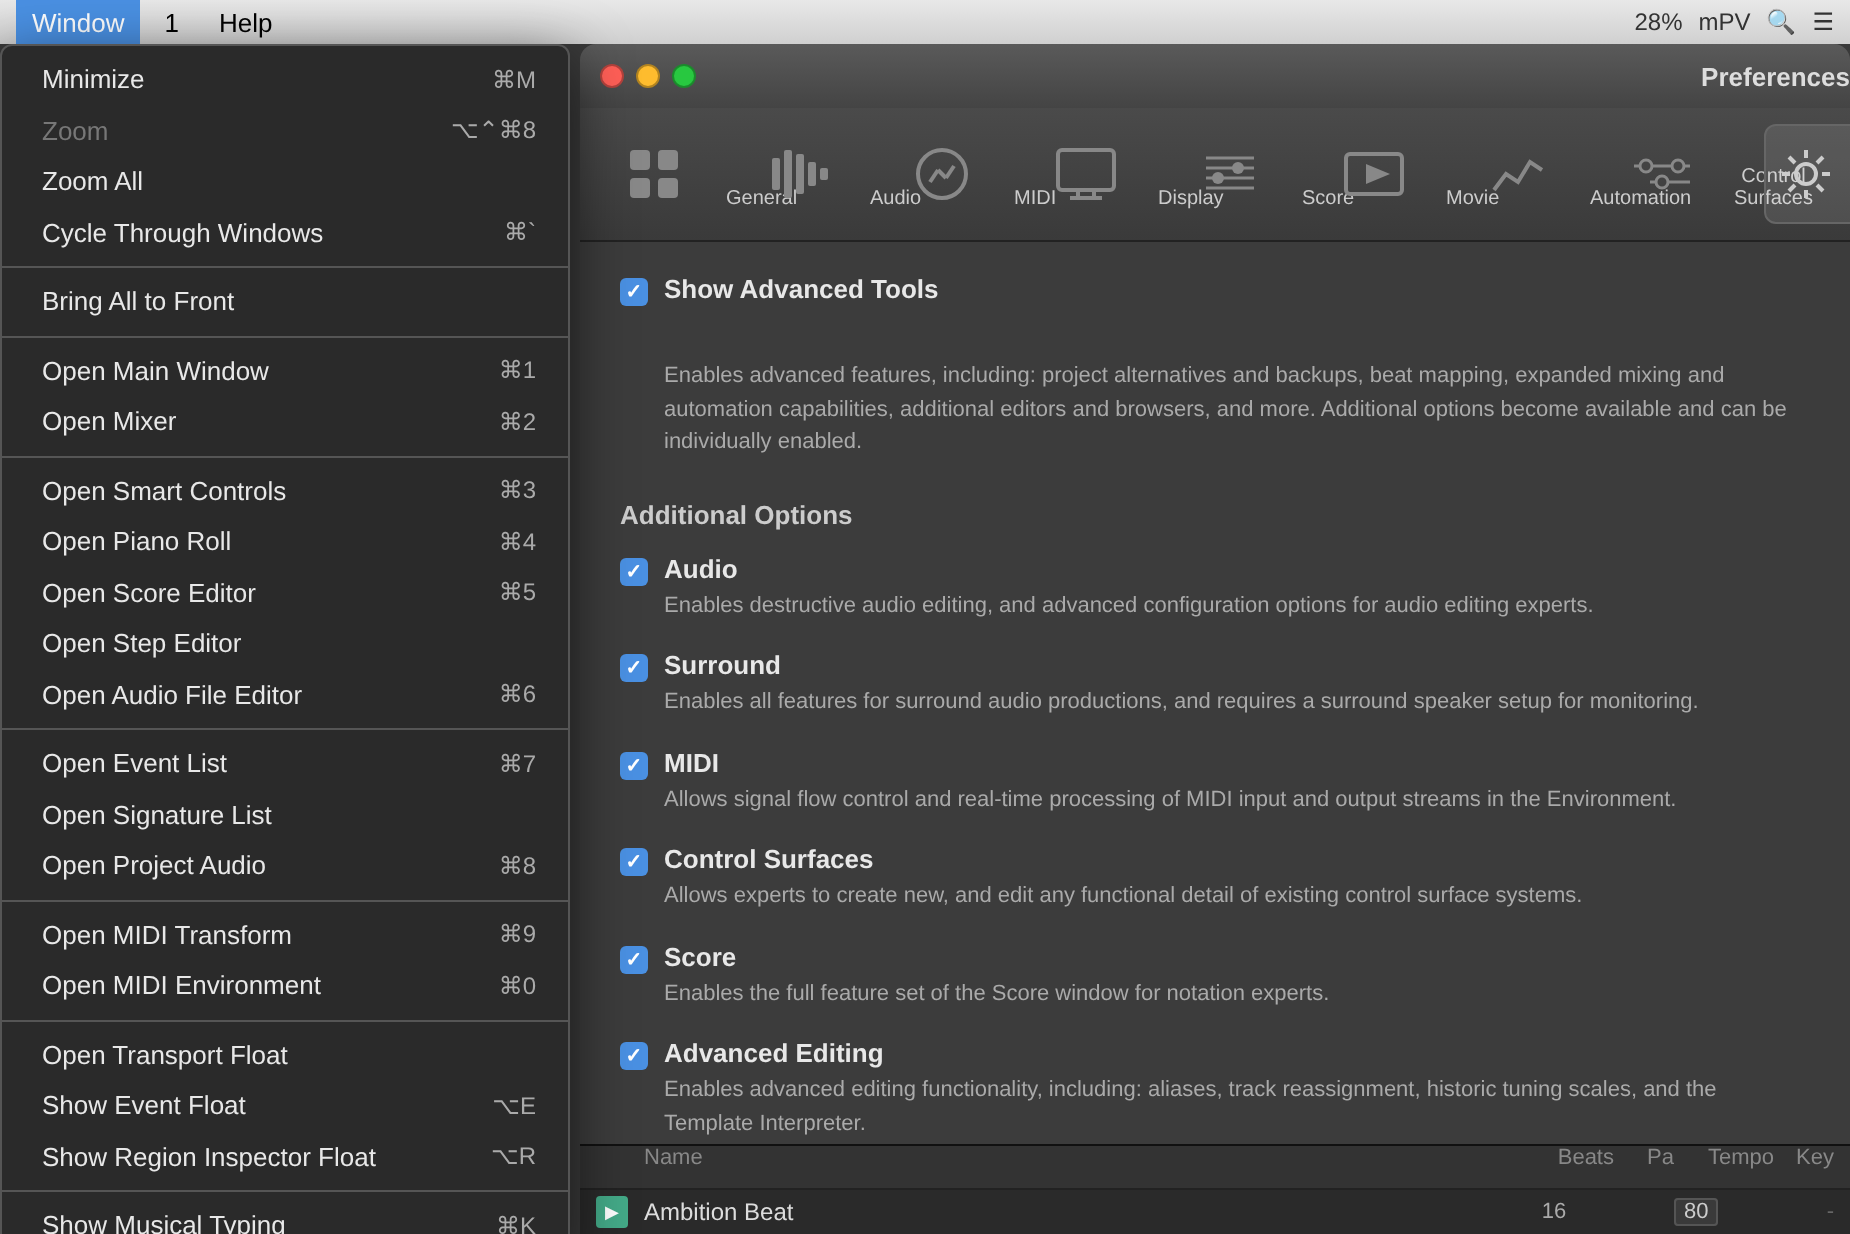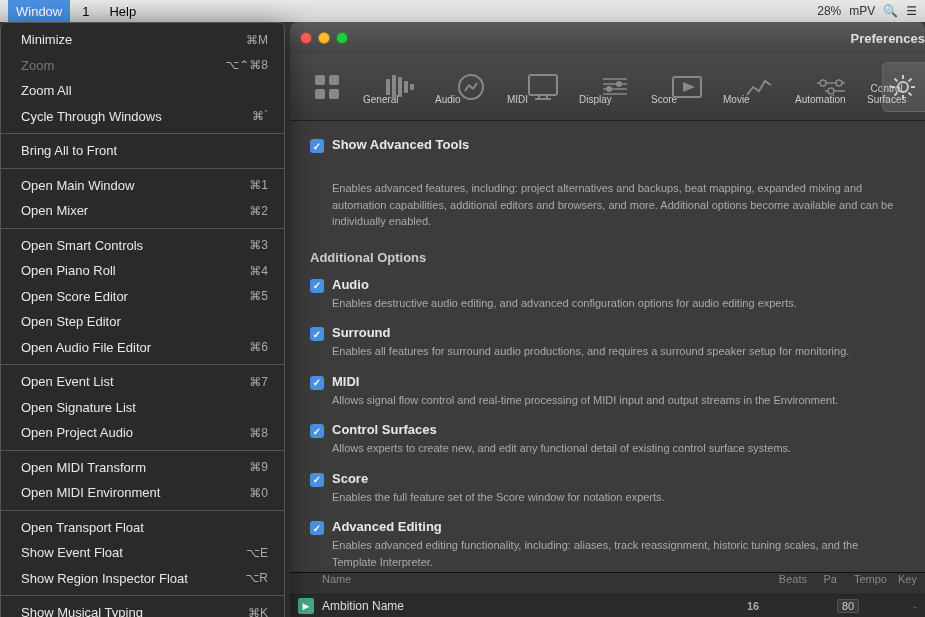--- a/index.html
+++ b/index.html
@@ -258,21 +258,21 @@
     }
     .track-icon {
       width: 16px; height: 16px;
       background: #4a8; border-radius: 2px;
       margin-right: 8px;
       display: flex; align-items: center; justify-content: center;
       font-size: 9px; color: #fff;
     }
     .track-name { flex: 1; font-size: 12px; color: #ddd; }
     .track-val { font-size: 11px; color: #aaa; }
-    .track-val.beats { width: 60px; text-align: left; font-weight: bold; }
+    .track-val.beats { width: 60px; text-align: center; }
     .track-val.pa { width: 30px; text-align: right; }
     .track-val.tempo { width: 50px; text-align: left; }
     .track-val.key { width: 30px; text-align: right; }
     .track-tempo-badge {
       background: #3a3a3a;
       border: 1px solid #555;
       border-radius: 2px;
       padding: 0 4px;
       font-size: 11px;
       color: #ccc;
@@ -590,21 +590,21 @@
 <div class="bottom-area">
   <div class="track-header-row">
     <span class="track-col name">Name</span>
     <span class="track-col beats">Beats</span>
     <span class="track-col pa">Pa</span>
     <span class="track-col tempo">Tempo</span>
     <span class="track-col key">Key</span>
   </div>
   <div class="track-row">
     <div class="track-icon">▶</div>
-    <span class="track-name">Ambition Name</span>
+    <span class="track-name">Ambition Beat</span>
     <span class="track-val beats">16</span>
     <span class="track-val pa"></span>
     <span class="track-val tempo">
       <span class="track-tempo-badge">80</span>
     </span>
     <span class="track-val key track-key-dash">-</span>
   </div>
 </div>
 
 </body></html>

